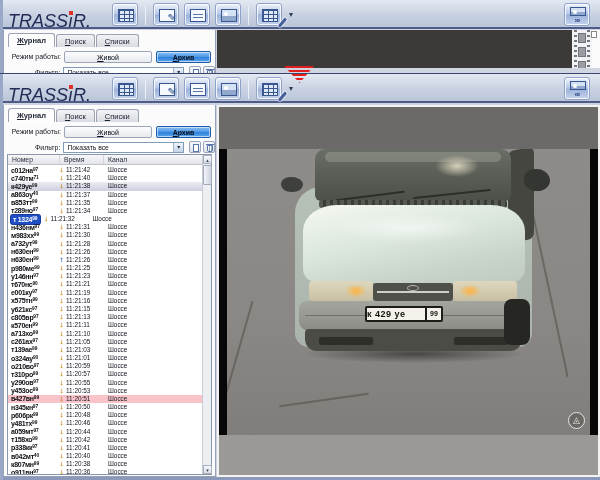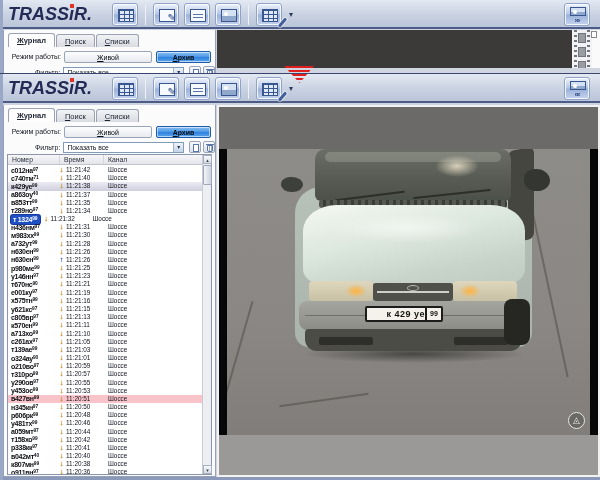--- a/index.html
+++ b/index.html
@@ -5,21 +5,21 @@
   html,body{margin:0;padding:0;width:600px;height:480px;overflow:hidden;
     font-family:"Liberation Sans",sans-serif;background:#cdd3e0;}
   *{box-sizing:border-box;}
   .win{position:absolute;left:0;width:600px;background:#cdd3e0;overflow:hidden;}
   #win1{top:0;height:73px;}
   #win2{top:73px;height:407px;border-top:1px solid #39456e;}
   
   .toolbar{position:absolute;left:0;top:0;width:600px;height:29px;
     background:linear-gradient(180deg,#e3e9f2 0%,#c9d2e2 55%,#bac5d9 100%);
     border-bottom:2px solid #4d5c86;}
-  .logo{position:absolute;left:8px;top:3px;font-style:italic;font-weight:bold;
+  .logo{position:absolute;left:8px;top:10px;font-style:italic;font-weight:normal;
     font-size:18px;letter-spacing:0;color:#232b55;line-height:22px;white-space:nowrap;}
   .logo .iwrap{position:relative;display:inline-block;}
   .logo .idot{position:absolute;left:1px;top:1px;width:4px;height:4px;background:#e03226;}
   .tb-btns{position:absolute;left:112px;top:3px;display:flex;align-items:center;gap:5px;}
   .tb-sep{width:1px;height:20px;background:#9aa6c0;border-right:1px solid #eef2f8;margin:0 2px;}
   .tbtn{width:26px;height:23px;border:1px solid #8fa3c8;border-radius:3px;position:relative;
     background:linear-gradient(180deg,#eef3fb 0%,#b9c9e8 45%,#9db3dc 55%,#c6d3ec 100%);
     box-shadow:inset 0 0 0 1px rgba(255,255,255,.8);}
   .glyph{position:absolute;left:5px;top:5px;width:16px;height:13px;}
   .g-grid{border:1px solid #39568e;background:
@@ -161,21 +161,21 @@
   .bumper-low{position:absolute;left:10px;top:180px;width:217px;height:22px;background:#4c4c46;
     border-radius:4px 4px 12px 12px;}
   .vent{position:absolute;top:8px;width:54px;height:8px;background:#2e2e2a;border-radius:2px;}
   .vt-l{left:14px;}.vt-r{right:14px;}
   .wheel{position:absolute;right:2px;top:150px;width:26px;height:46px;background:#262622;border-radius:8px;}
   .car-shadow{position:absolute;left:8px;top:196px;width:222px;height:18px;border-radius:50%;
     background:radial-gradient(closest-side,rgba(10,10,8,.5),rgba(10,10,8,0));}
   
   .vplate{position:absolute;left:70px;top:157px;width:78px;height:16px;background:#f4f2ea;
     border:2px solid #1c1c1a;border-radius:2px;display:flex;align-items:center;z-index:5;}
-  .vplate .pmain{flex:1;text-align:right;font-weight:bold;font-size:9px;color:#14140f;
+  .vplate .pmain{flex:1;text-align:left;font-weight:bold;font-size:9px;color:#14140f;
     letter-spacing:.5px;line-height:12px;}
   .vplate .preg{width:16px;border-left:2px solid #1c1c1a;text-align:center;font-weight:bold;
     font-size:7px;color:#14140f;line-height:12px;align-self:stretch;}
   .watermark{position:absolute;left:349px;top:263px;width:17px;height:17px;border:1px solid #e6e6e2;
     border-radius:50%;color:#eceae4;font-size:9px;line-height:15px;text-align:center;
     background:rgba(40,40,36,.25);}
   .winbottom{position:absolute;left:0;top:403px;width:600px;height:4px;background:#8a98ba;}
   .sideedge{position:absolute;top:0;bottom:0;width:3px;background:#9aa8c8;z-index:1;}
 </style>
 </head>

